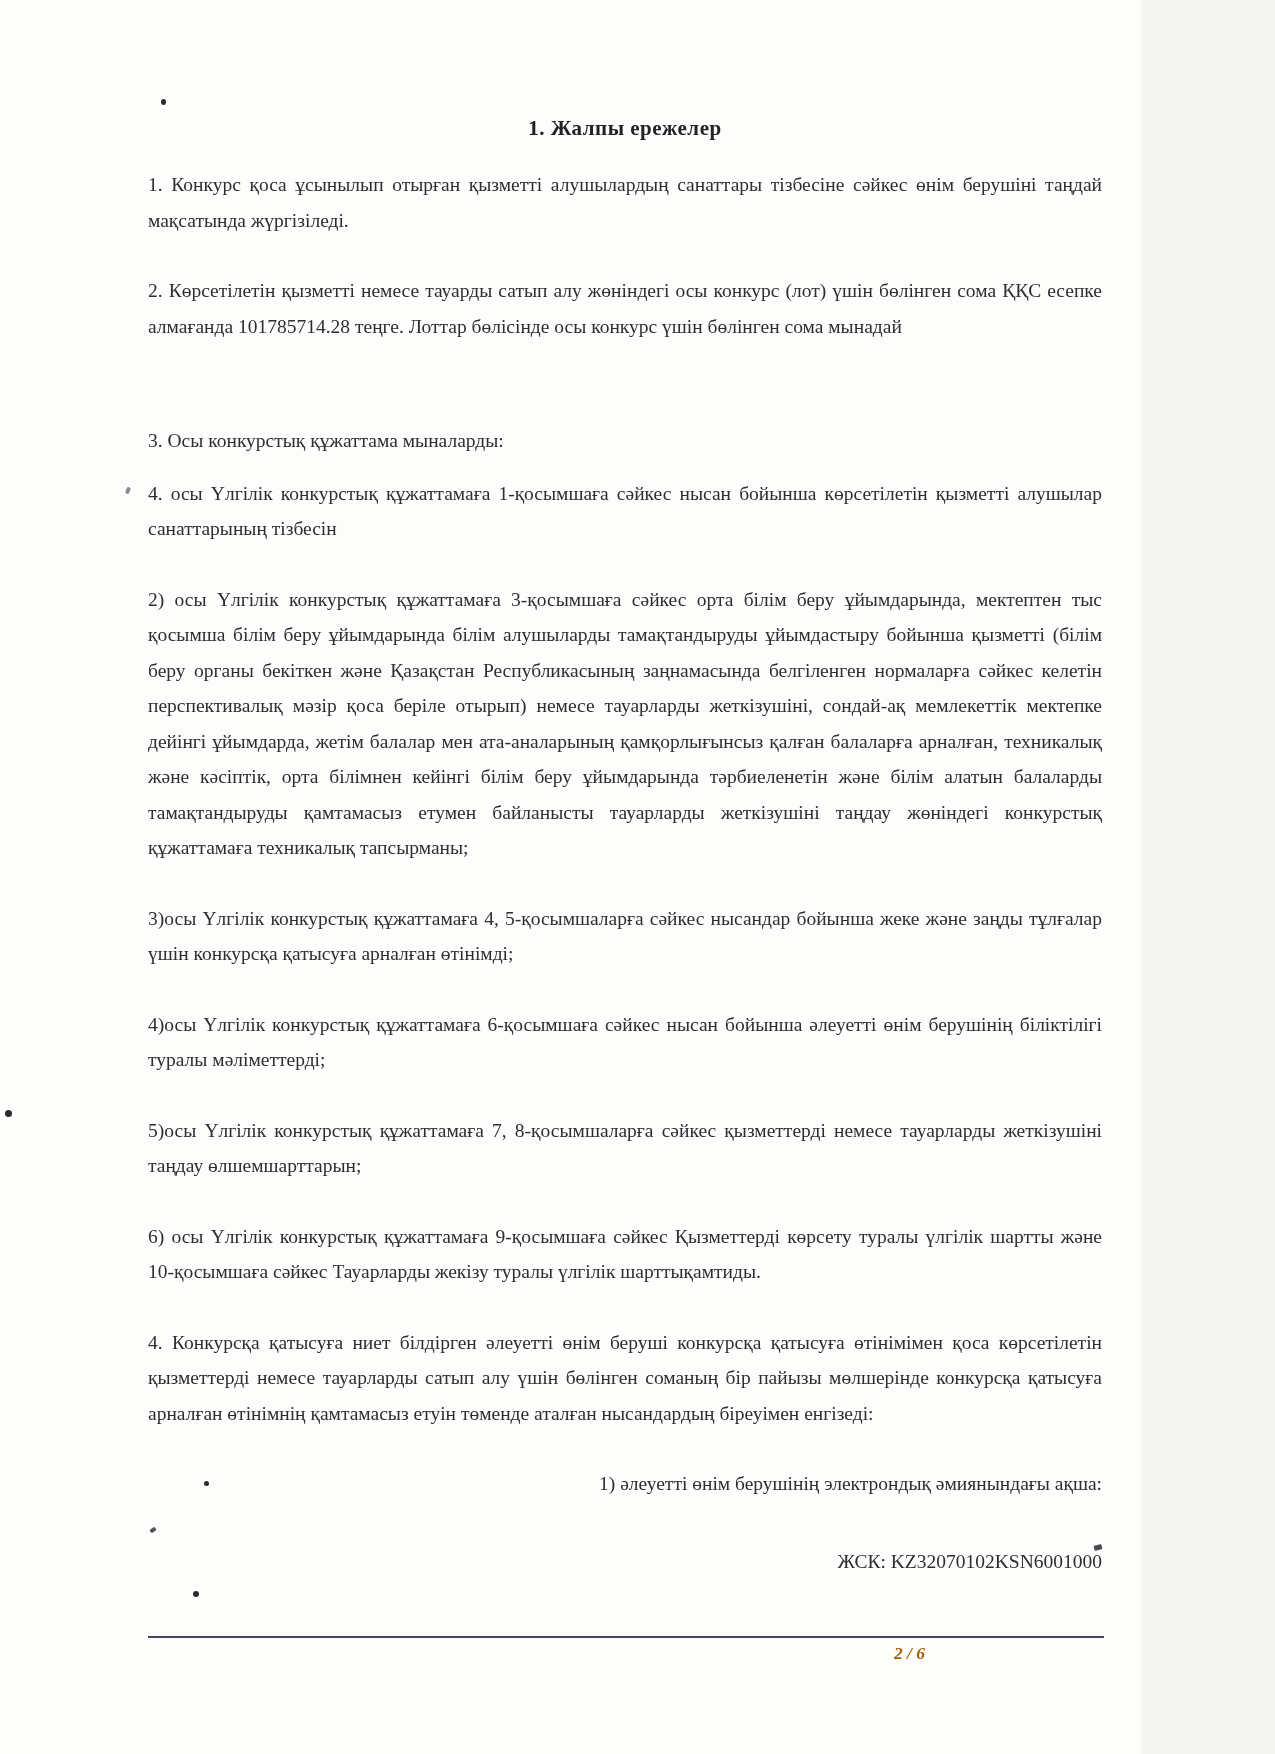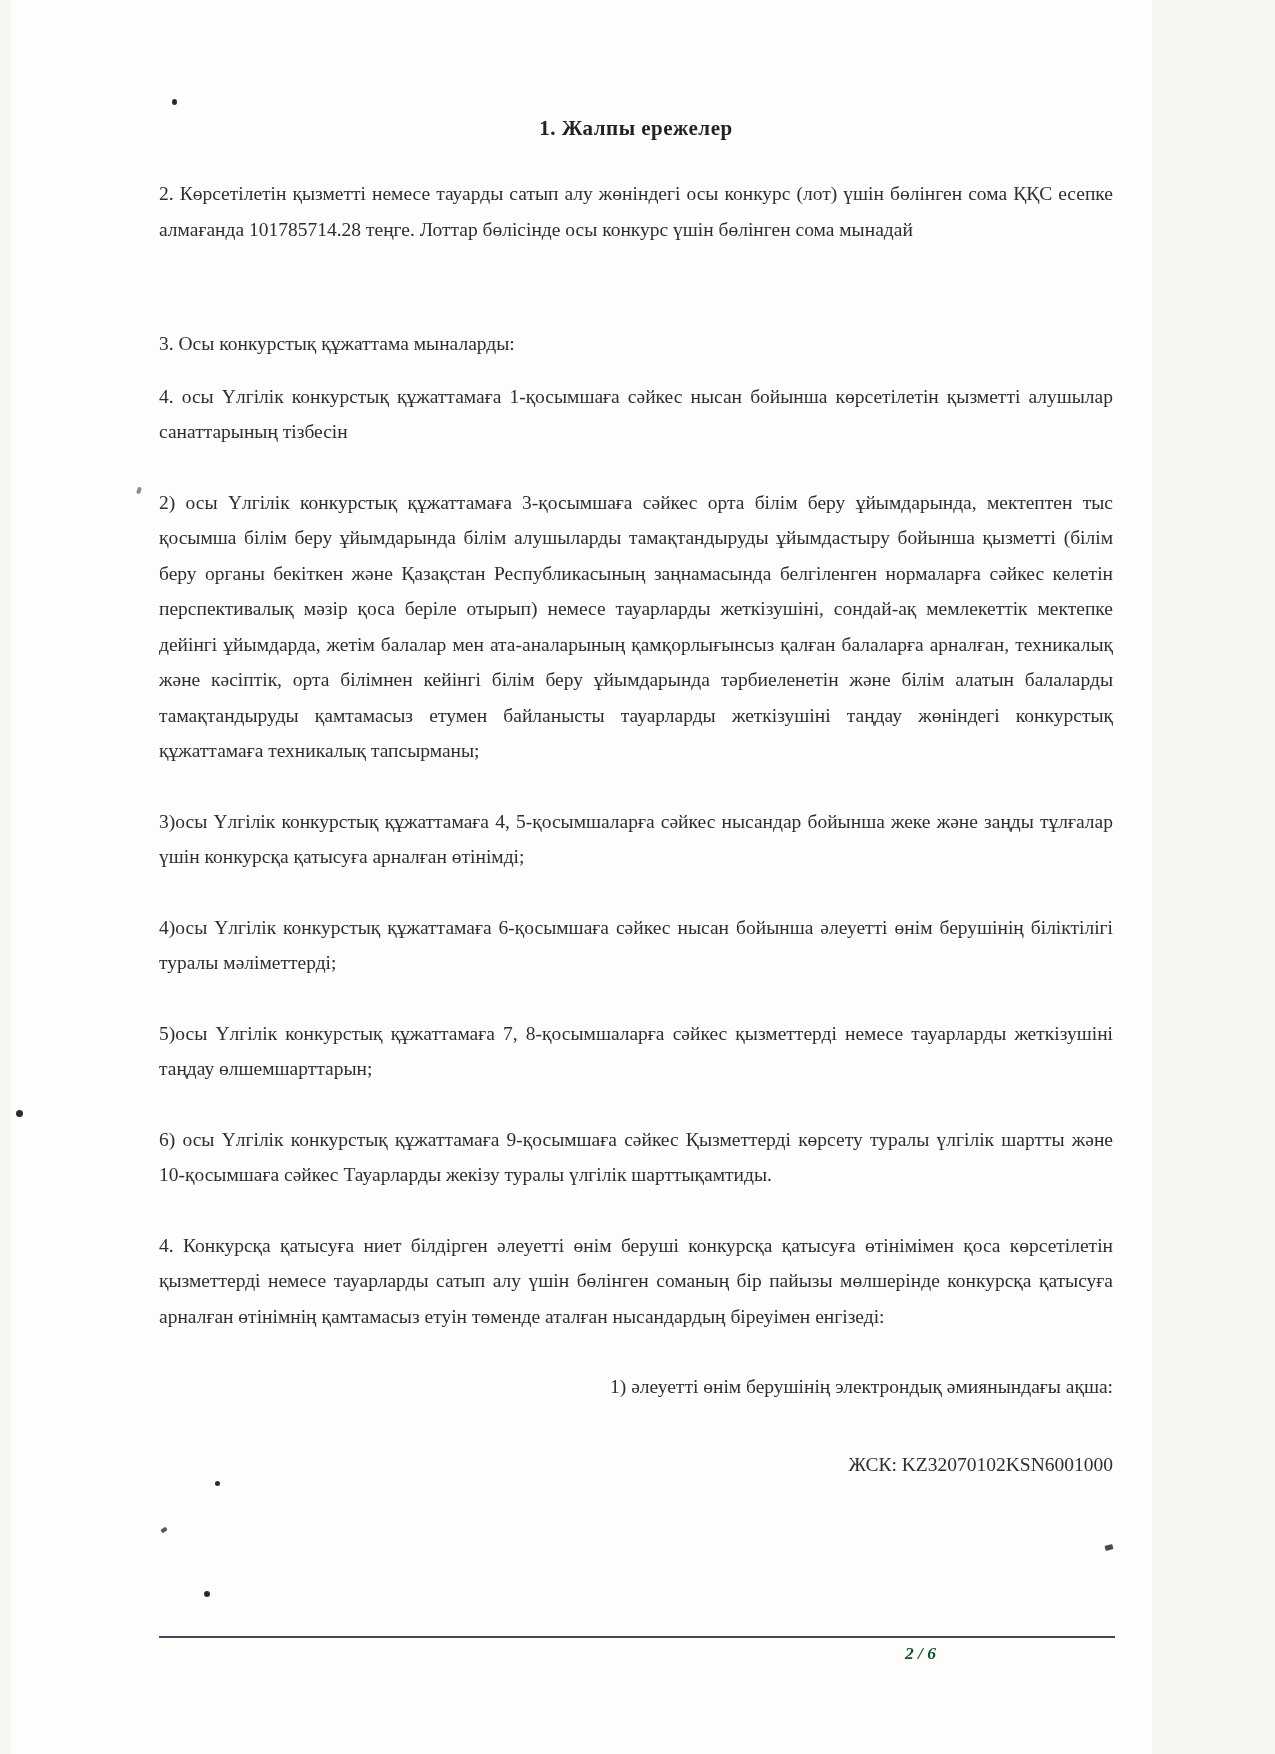--- a/index.html
+++ b/index.html
@@ -7,21 +7,20 @@
     width:1275px;height:1754px;
     background:#f5f5f2;
     font-family:"Liberation Serif","DejaVu Serif",serif;
   }
   .page{
     position:relative;
     width:1141px;height:1754px;
     background:#fdfdfb;
     overflow:hidden;
     color:#2d2d34;
-    margin-left:11px;
   }
   .content{
     position:absolute;
     left:148px;top:0;
     width:954px;
     padding-top:116px;
   }
   .doc-title{
     text-align:center;
     font-weight:bold;
@@ -75,21 +74,21 @@
     height:2px;
     background:#45455a;
   }
   .page-indicator{
     position:absolute;
     top:1643px;
     right:216px;
     font-weight:bold;
     font-style:italic;
     font-size:17.5px;
-    color:#14532d;
+    color:#a16207;
   }
   .speck{
     position:absolute;
     background:#2a2a30;
     border-radius:50%;
   }
   .s1{left:161px;top:99px;width:5px;height:6px;}
   .s2{left:126px;top:487px;width:4px;height:7px;background:#8a8a90;transform:rotate(20deg);border-radius:2px;}
   .s3{left:5px;top:1110px;width:7px;height:7px;}
   .s4{left:204px;top:1481px;width:5px;height:5px;}
@@ -99,20 +98,21 @@
 </style>
 </head>
 <body>
 
 <div class="page">
 
   <div class="content">
 
     <div class="doc-title">1. Жалпы ережелер</div>
 
+    <div class="para first">1. Конкурс қоса ұсынылып отырған қызметті алушылардың санаттары тізбесіне сәйкес өнім берушіні таңдай мақсатында жүргізіледі.</div>
 
     <div class="para">2. Көрсетілетін қызметті немесе тауарды сатып алу жөніндегі осы конкурс (лот) үшін бөлінген сома ҚҚС есепке алмағанда 101785714.28 теңге. Лоттар бөлісінде осы конкурс үшін бөлінген сома мынадай</div>
 
     <table class="lots">
       <colgroup>
         <col class="col-lot">
           <col class="col-name">
           <col class="col-sum">
       </colgroup>
       <tbody>

